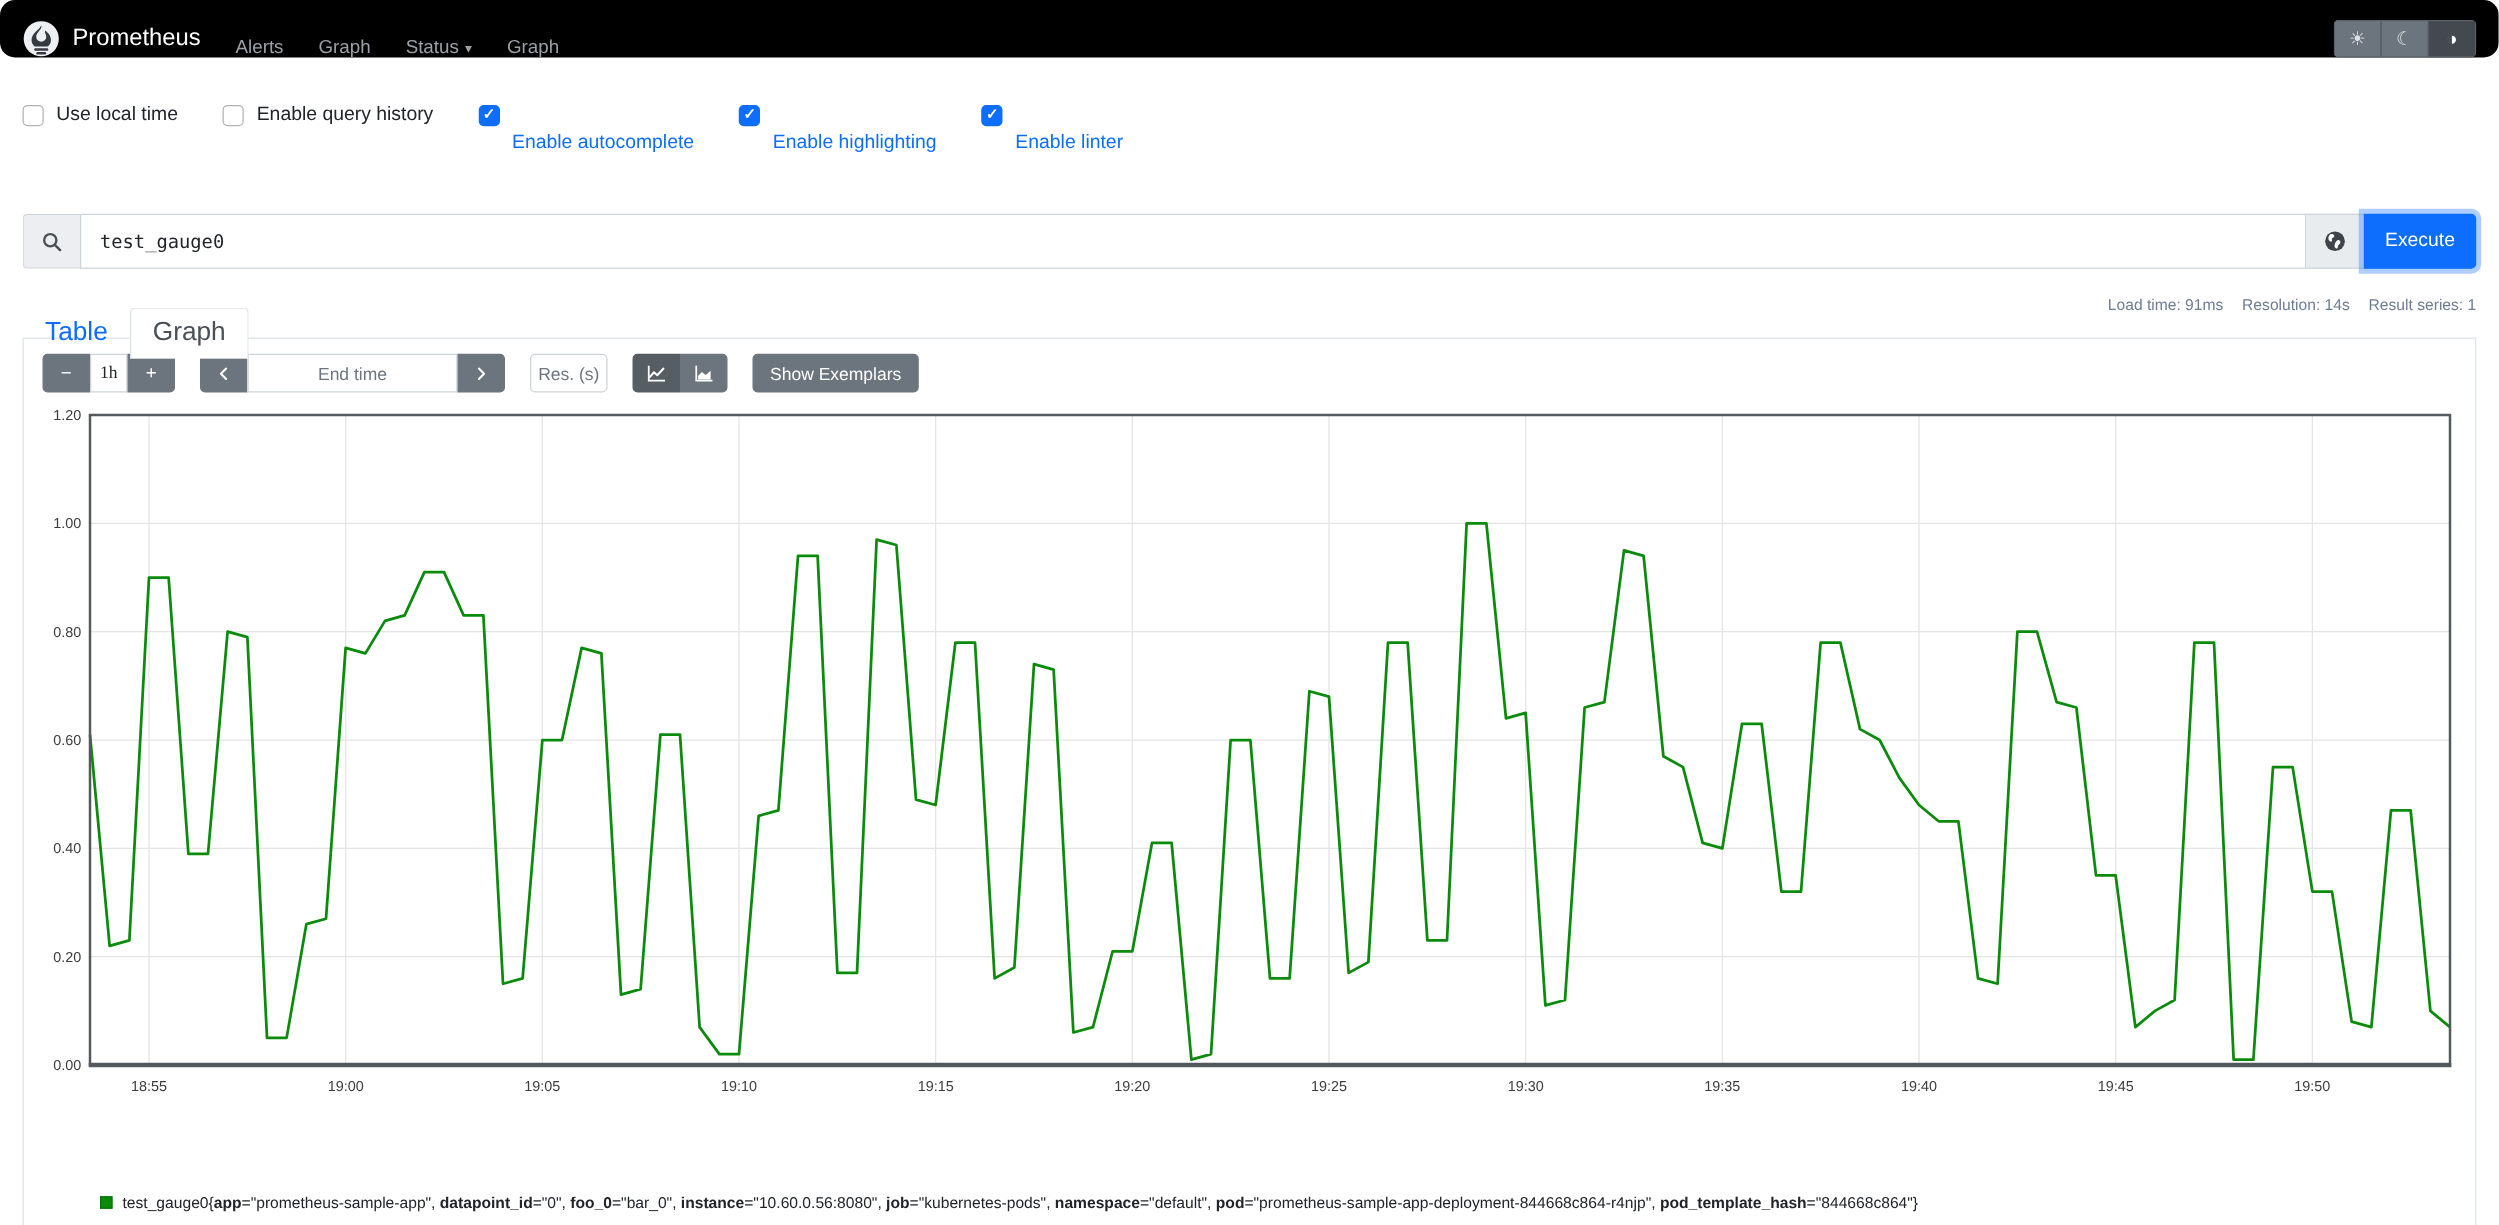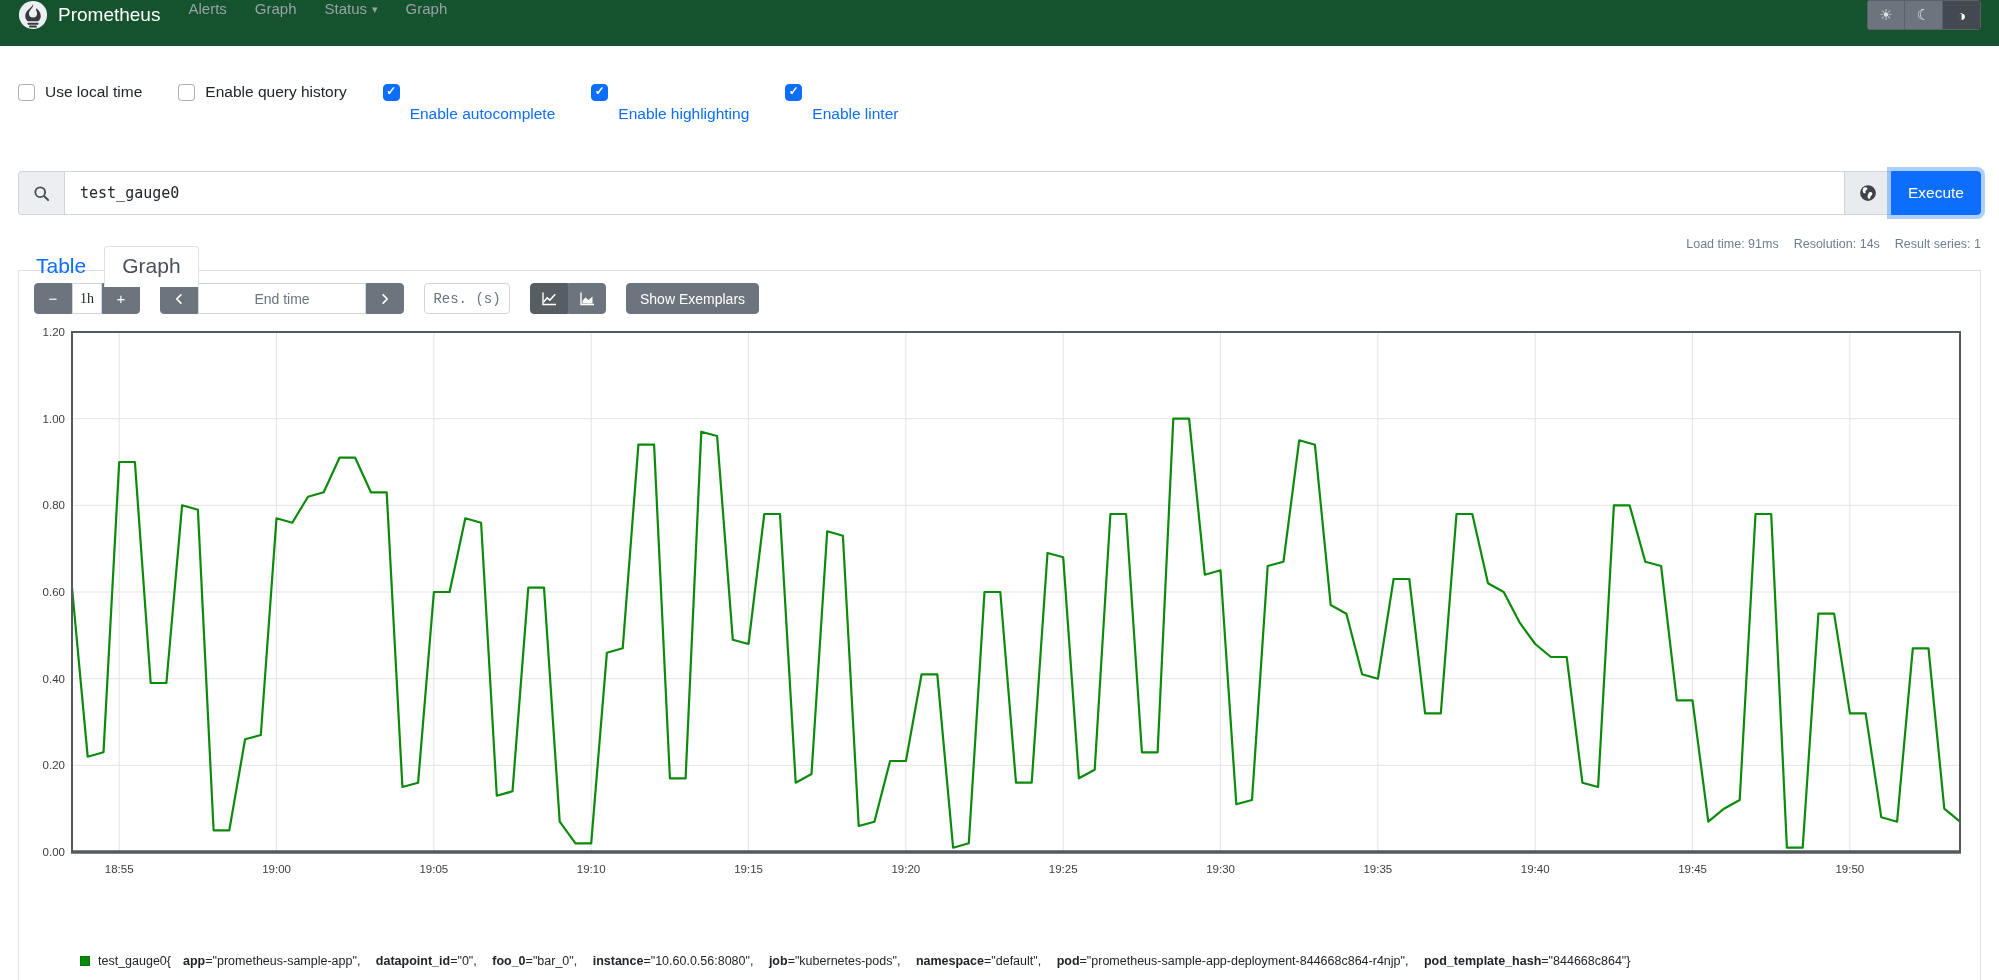--- a/index.html
+++ b/index.html
@@ -1,20 +1,20 @@
 <!DOCTYPE html>
 <html><head>
 <meta charset="utf-8">
 <style>
   * { box-sizing: border-box; }
   html,body { margin:0; padding:0; background:#fff; }
   body { width:1999px; height:980px; font-family:"Liberation Sans", sans-serif; color:#212529; overflow:hidden; }
 
   
-  .navbar { height:46px; background:#14532d; display:flex; align-items:flex-start; padding:0 18px; }
+  .navbar { height:46px; background:#000000; display:flex; align-items:flex-end; padding:0 18px;border-radius:12px; }
   .brand-wrap { display:flex; align-items:center; cursor:pointer; }
   .brand { color:#fff; font-size:19px; margin-left:10px; }
   .nav-links { display:flex; align-items:center; }
   .nav-link { color:#9aa1a8; font-size:15px; margin-left:28px; cursor:pointer; display:flex; align-items:center; gap:5px; }
   .nav-link .caret { font-size:11px; position:relative; top:1px; }
   .theme-group { margin-left:auto; display:flex; border-radius:4px; overflow:hidden; }
   .theme-btn { width:38px; height:30px; background:#6c757d; border:1px solid #5b6168; display:flex; align-items:center; justify-content:center; color:#dee1e4; font-size:15px; cursor:pointer; }
   .theme-btn + .theme-btn { border-left:none; }
   .theme-btn.active { background:#43494e; color:#fff; }
 
@@ -47,30 +47,30 @@
 
   .controls { display:flex; align-items:center; gap:20px; }
   .btn-gray { background:#6c757d; color:#fff; border:1px solid #6c757d; height:31px; min-width:38px; display:flex; align-items:center; justify-content:center; font-size:15px; cursor:pointer; padding:0; font-family:inherit; }
   .grp { display:flex; }
   .grp .first { border-radius:4px 0 0 4px; }
   .grp .last  { border-radius:0 4px 4px 0; }
   .ctl-input { height:31px; border:1px solid #ced4da; text-align:center; font-size:14px; color:#212529; outline:none; background:#fff; font-family:inherit; }
   .ctl-input::placeholder { color:#6c757d; }
   .w-range { width:30px;font-family:Liberation Serif, serif; }
   .w-end { width:168px; }
-  .w-res { width:86px; border-radius:4px;font-family:Liberation Mono, monospace; }
+  .w-res { width:62px; border-radius:4px; }
   .icon-btn { width:37px; }
   .icon-btn.active { background:#565e64; border-color:#565e64; }
   .show-ex { padding:0 13px; border-radius:4px; font-size:14px; }
 
   
   .chart-wrap { margin-top:12px; }
   .legend-row { margin-top:16px; padding-left:46px; display:flex; align-items:center; font-size:12.5px; color:#212529; cursor:pointer; }
   .legend-swatch { width:10px; height:10px; border:1px solid; margin-right:8px; flex:0 0 auto; }
-  .legend-text b { font-weight:bold;padding-left:12px; }
+  .legend-text b { font-weight:bold; }
 </style>
 </head>
 <body>
 
 <div class="navbar">
   <div class="brand-wrap">
     <span style="display:flex;">
       <svg width="30" height="30" viewBox="0 0 32 32">
         <circle cx="16" cy="16" r="15" fill="#edf0f2"></circle>
         <path fill="#343a40" d="M16 4.5c1.2 3.5-4.3 6-4.3 9.8a4.3 4.3 0 0 0 8.6 0c0-2.1-1.6-3.2-1-5.4 2.3 1.7 5 4.4 5 8.1 0 2.3-1.1 4.4-2.8 5.6H10.5c-1.7-1.2-2.8-3.3-2.8-5.6 0-5.9 6.7-8.3 8.3-12.5z"></path>

